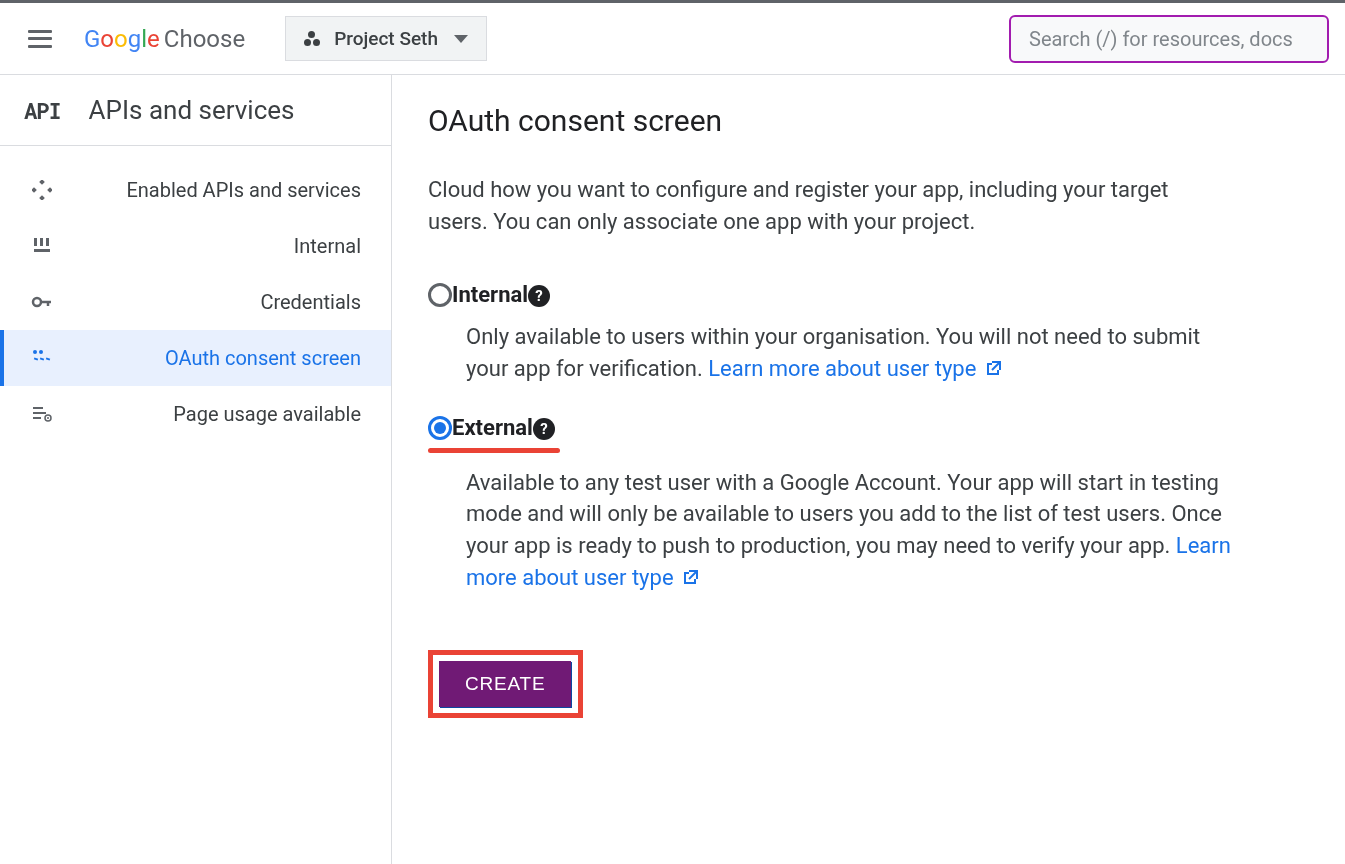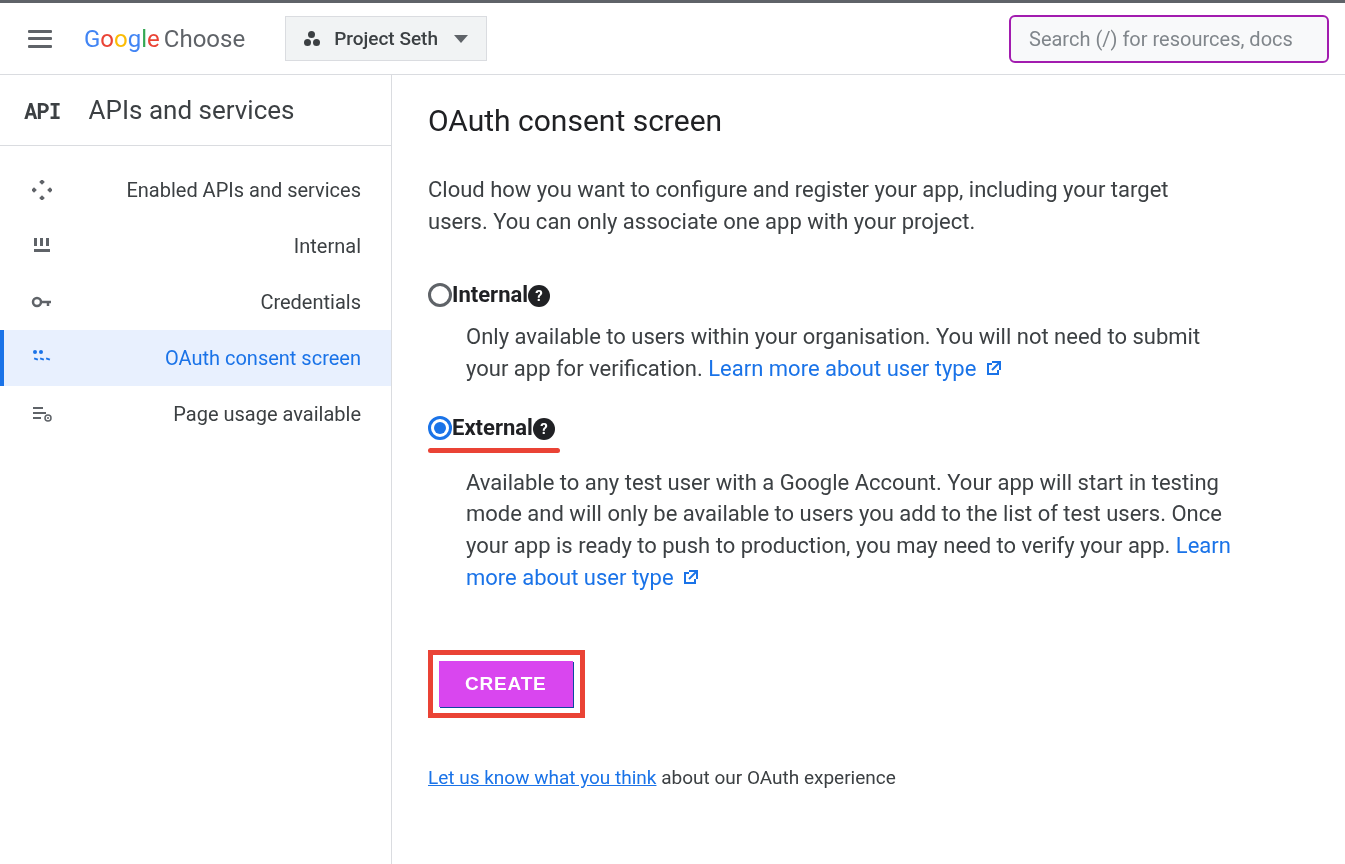--- a/index.html
+++ b/index.html
@@ -70,21 +70,21 @@
 .option-desc { font-size: 22px; color: #3c4043; max-width: 780px; line-height: 1.45; margin: 14px 0 30px 38px; }
 .inline-link { color: #1a73e8; text-decoration: none; }
 .ext-icon { display:inline-block; width:16px; height:16px; margin-left:4px; vertical-align:baseline; }
 
 .underline-highlight { height: 5px; background: #EA4335; width: 132px; border-radius: 3px; margin-left: 0; margin-top: 2px; }
 
 .external-block { position: relative; display: inline-block; }
 
 .create-wrap { border: 5px solid #EA4335; display: inline-block; padding: 6px 7px 6px 6px; margin-top: 26px; }
 .create-btn {
-  background: #d946ef; color: #fff; font-size: 19px; font-weight: 700;
+  background: #701a75; color: #fff; font-size: 19px; font-weight: 400;
   border: none; padding: 12px 26px; letter-spacing: 0.8px; cursor: pointer;
   box-shadow: 1px 1px 0 0 #0d47a1;
 }
 
 .feedback { margin-top: 48px; font-size: 19px; color: #3c4043; }
 .feedback a { color: #1a73e8; text-decoration: underline; }
 
 svg { display: block; }
 </style>
 </head>
@@ -227,17 +227,14 @@
             <path d="M14 2L6 10"></path>
             <path d="M12 10v4H2V4h4"></path>
           </svg>
       </a>
     </p>
 
     <div class="create-wrap">
       <button class="create-btn">CREATE</button>
     </div>
 
-    <p class="feedback">
-      <a>Let us know what you think</a><span> about our OAuth experience</span>
-    </p>
   </main>
 </div>
 
 </body></html>

